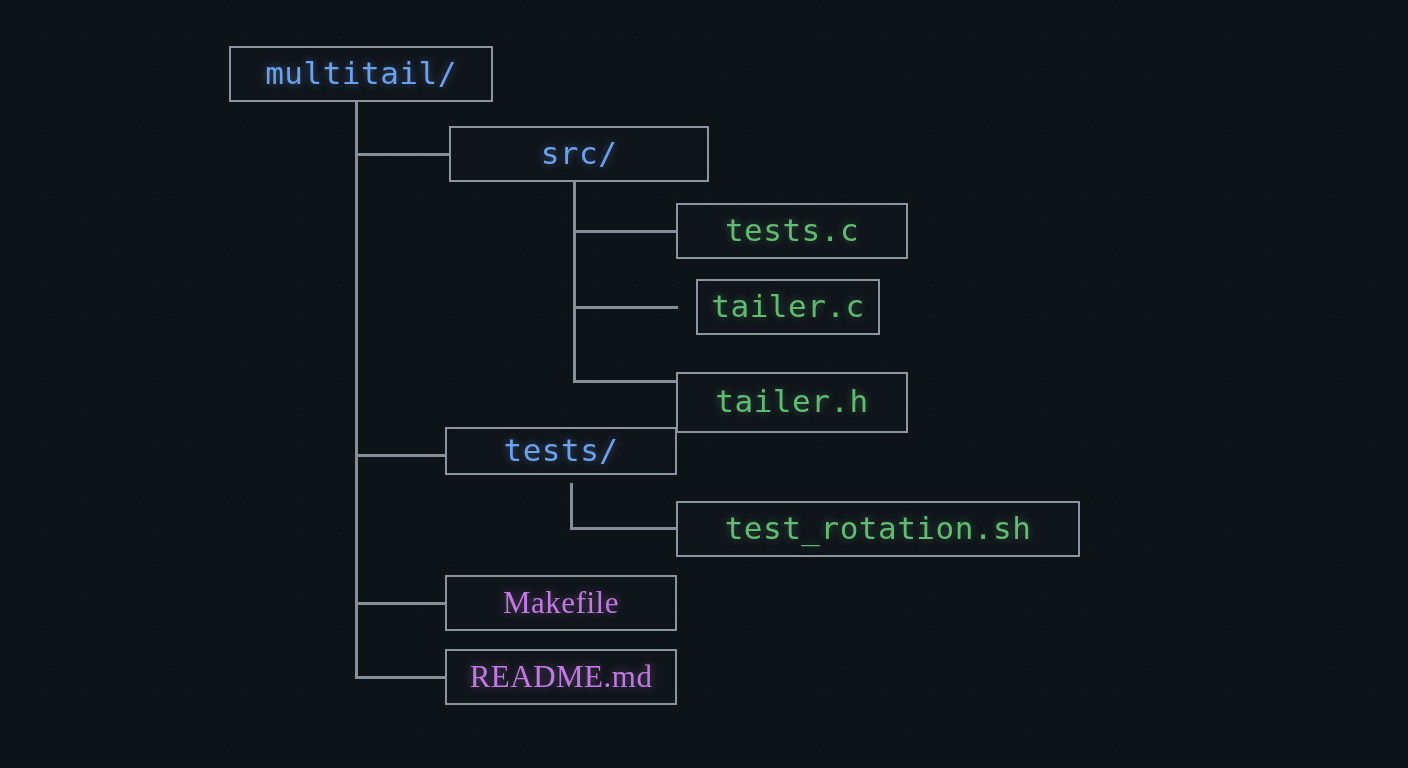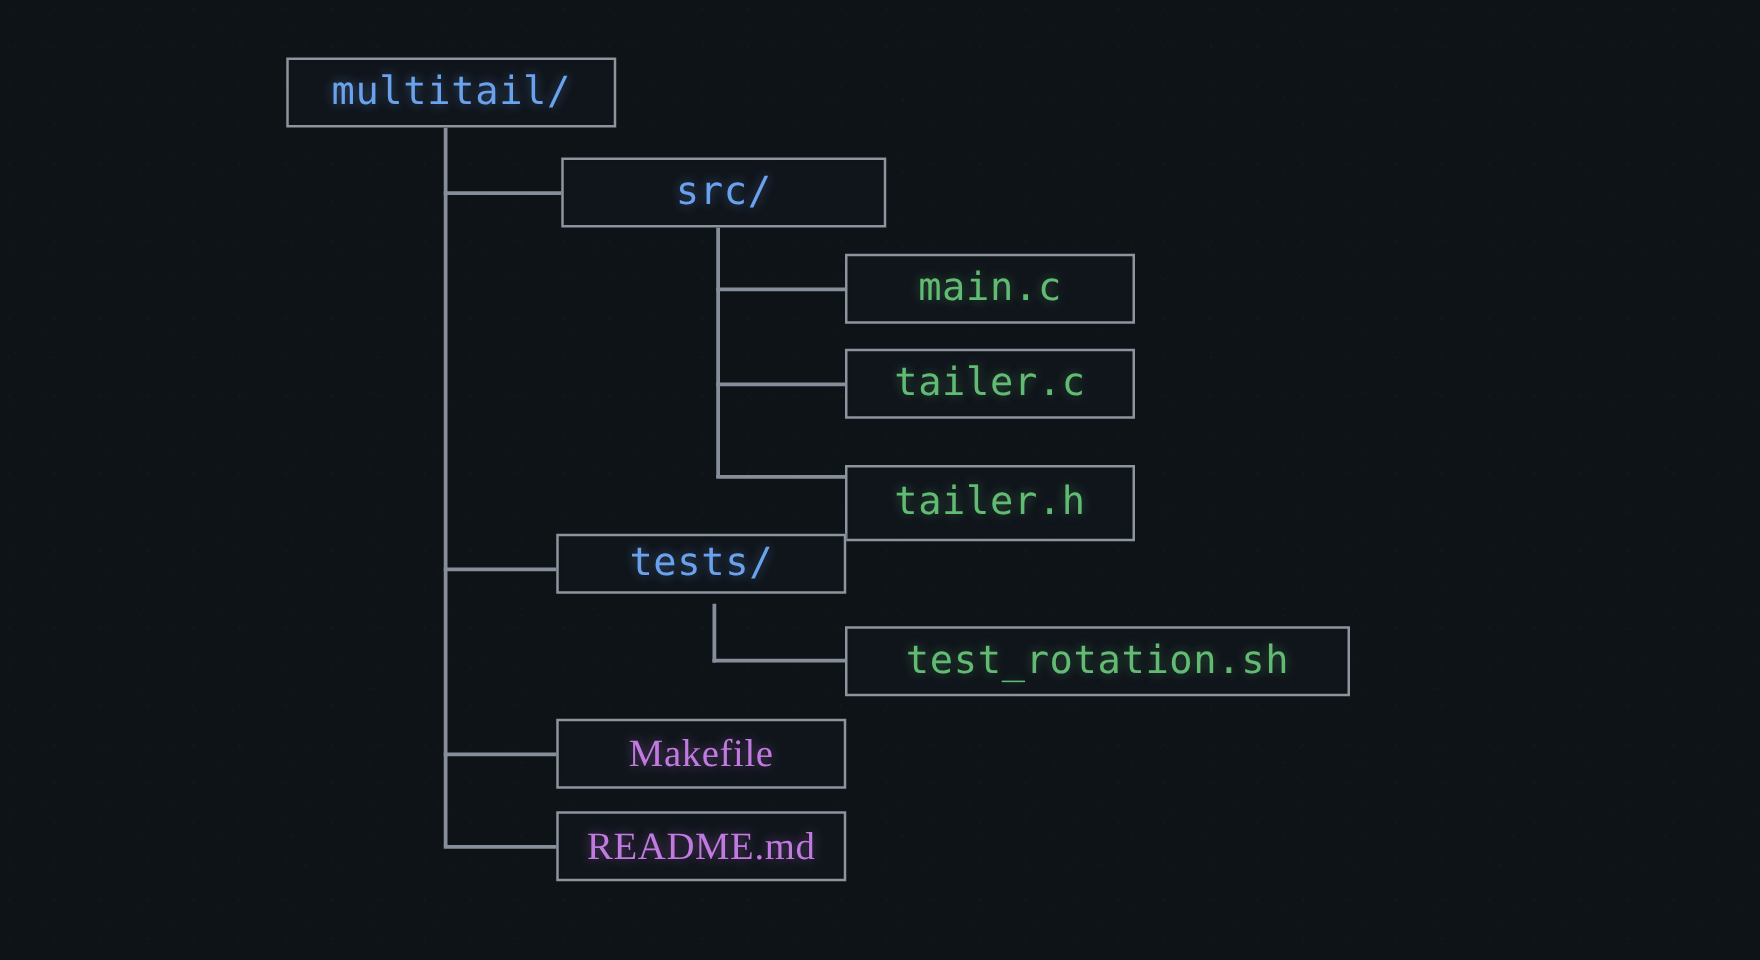--- a/index.html
+++ b/index.html
@@ -77,23 +77,23 @@
       <div class="conn h" style="left: 570px; top: 527px; width: 108px;"></div>
     </div>
   <div id="node-layer">
       <div class="node" style="left: 229px; top: 46px; width: 264px; height: 56px;">
         <span class="label c-dir">multitail/</span>
       </div>
       <div class="node" style="left: 449px; top: 126px; width: 260px; height: 56px;">
         <span class="label c-dir">src/</span>
       </div>
       <div class="node" style="left: 676px; top: 203px; width: 232px; height: 56px;">
-        <span class="label c-file">main.c</span>
+        <span class="label c-file">tests.c</span>
       </div>
-      <div class="node" style="left: 676px; top: 279px; width: 232px; height: 56px;">
+      <div class="node" style="left: 696px; top: 279px; width: 184px; height: 56px;">
         <span class="label c-file">tailer.c</span>
       </div>
       <div class="node" style="left: 676px; top: 372px; width: 232px; height: 61px;">
         <span class="label c-file">tailer.h</span>
       </div>
       <div class="node" style="left: 445px; top: 427px; width: 232px; height: 48px;">
         <span class="label c-dir">tests/</span>
       </div>
       <div class="node" style="left: 676px; top: 501px; width: 404px; height: 56px;">
         <span class="label c-file">test_rotation.sh</span>

